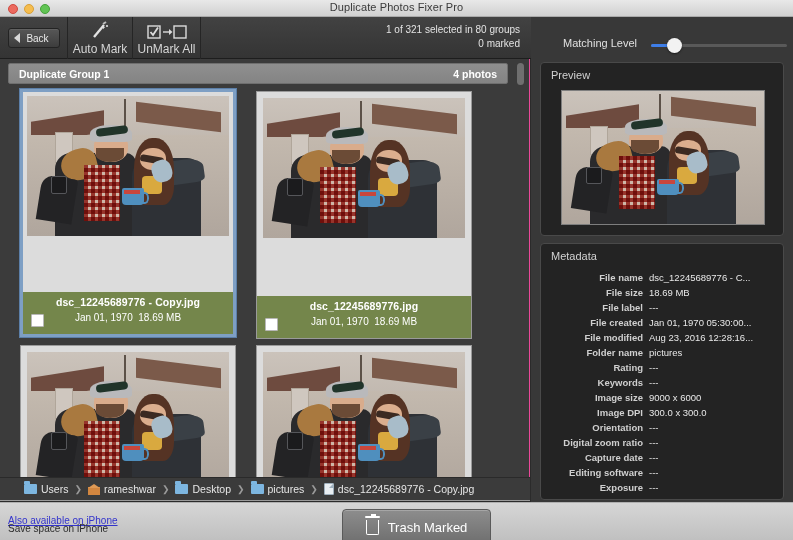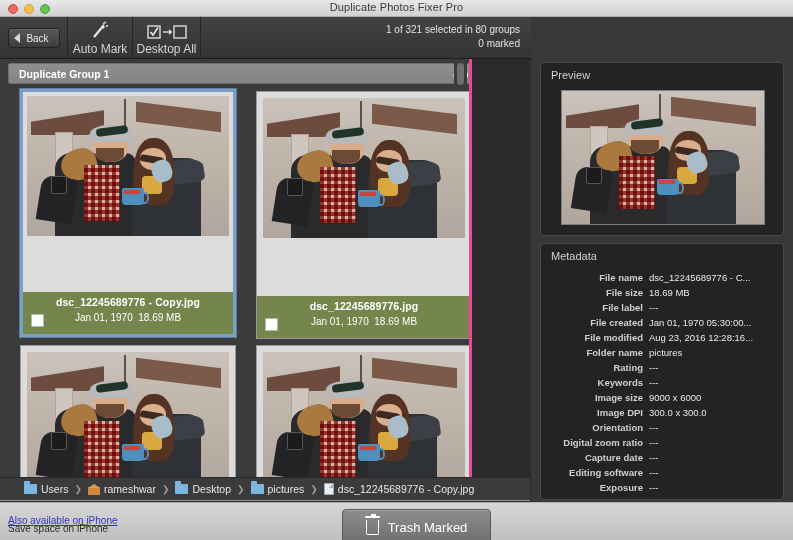--- a/index.html
+++ b/index.html
@@ -70,23 +70,23 @@
   .tb-icon { height: 18px; display: flex; align-items: flex-end; justify-content: center; }
   .tb-label { font-size: 12px; color: #d6d6d6; margin-top: 3px; }
 
   .status-text {
     position: absolute; right: 10px; top: 6px;
     text-align: right; color: #e3e3e3; font-size: 10px; line-height: 14px;
   }
 
   
   .left-pane {
-    position: absolute; top: 59px; left: 0; width: 472px; height: 418px;
+    position: absolute; top: 59px; left: 0; width: 530px; height: 418px;
     background: #3b3b3b;
-    border-right: 3px solid #ec4899;
+    border-right: 1px solid #ec4899;
     overflow: hidden;
   }
   .group-header {
     position: absolute; top: 4px; left: 8px; width: 500px; height: 21px;
     background: linear-gradient(to bottom, #8f8f8f, #848484);
     border: 1px solid #6f6f6f; border-radius: 2px;
     display: flex; align-items: center; justify-content: space-between;
     padding: 0 10px;
     color: #fff; font-size: 10.5px; font-weight: bold;
   }
@@ -351,21 +351,21 @@
     <div class="tb-cell cell-unmark">
       <div class="tb-icon">
         <svg width="40" height="14" viewBox="0 0 40 14">
           <rect x="1" y="1" width="12" height="12" fill="none" stroke="#dcdcdc" stroke-width="1.4"></rect>
           <path d="M3.5 7 L6 10 L11 2.5" fill="none" stroke="#dcdcdc" stroke-width="1.8"></path>
           <line x1="16" y1="7" x2="23" y2="7" stroke="#dcdcdc" stroke-width="1.4"></line>
           <path d="M22 4 L25.5 7 L22 10z" fill="#dcdcdc"></path>
           <rect x="27" y="1" width="12" height="12" fill="none" stroke="#dcdcdc" stroke-width="1.4"></rect>
         </svg>
       </div>
-      <div class="tb-label">Desktop All</div>
+      <div class="tb-label">UnMark All</div>
     </div>
 
     <div class="tb-cell cell-status noborder">
       <div class="status-text">
         <div>1 of 321 selected in 80 groups</div>
         <div>0 marked</div>
       </div>
     </div>
   </div>
 
@@ -543,20 +543,27 @@
     </div>
     <span class="crumb-sep">❯</span>
     <div class="crumb">
       <span class="ic-file"></span>
       <span>dsc_12245689776 - Copy.jpg</span>
     </div>
   </div>
 
   <div class="right-pane">
 
+    <div class="slider-row">
+      <div class="slider-label">Matching Level</div>
+      <div class="slider-track">
+        <div class="slider-fill" style="width: 23.12px; background: rgb(62, 126, 232);"></div>
+        <div class="slider-thumb" style="left: 15.62px;"></div>
+      </div>
+    </div>
 
     <div class="panel panel-preview">
       <div class="panel-title">Preview</div>
       <div class="preview-img">
         <div class="scene">
           <div class="roof-a"></div>
             <div class="roof-b"></div>
             <div class="wall"></div>
           <div class="chimney"></div>
             <div class="pole"></div>

